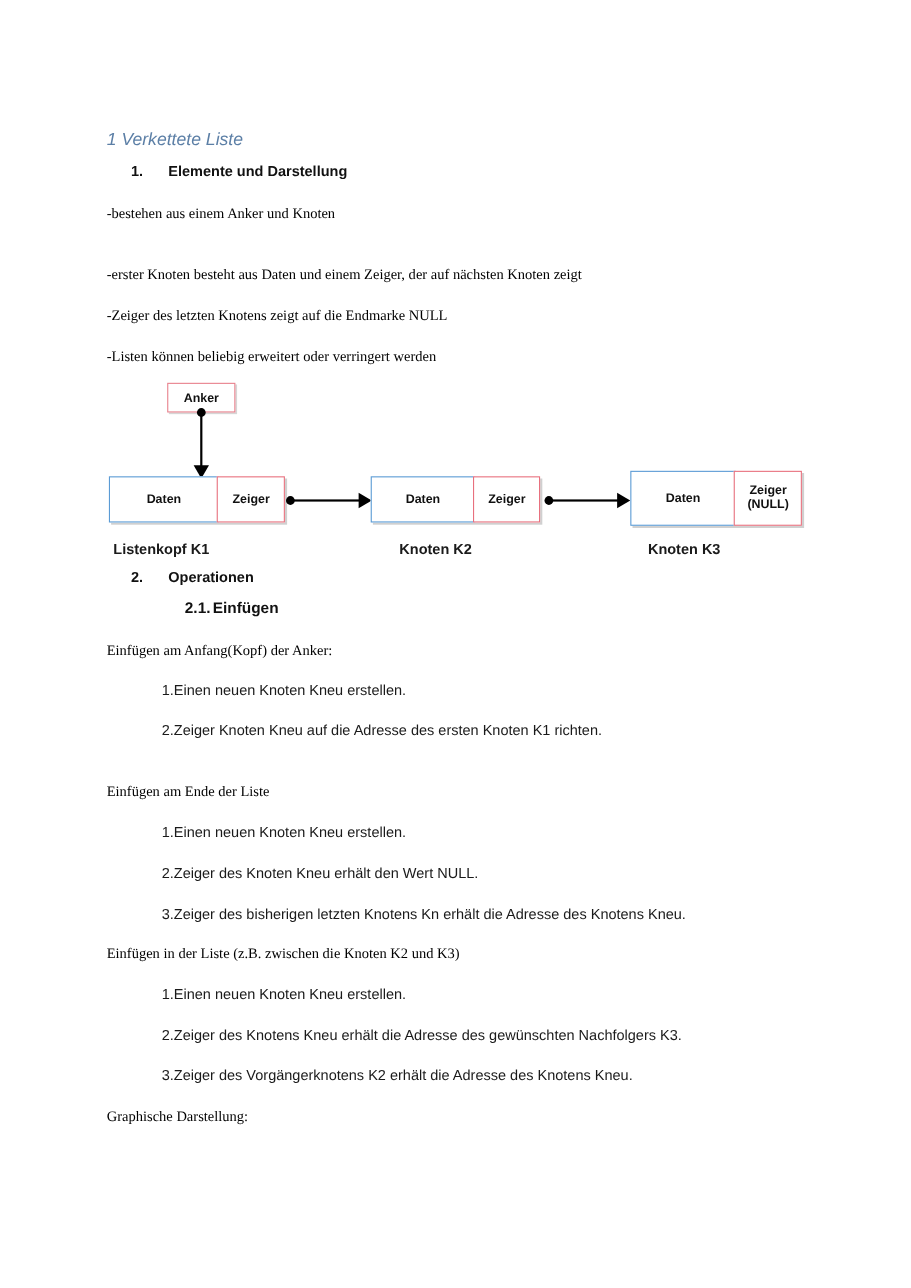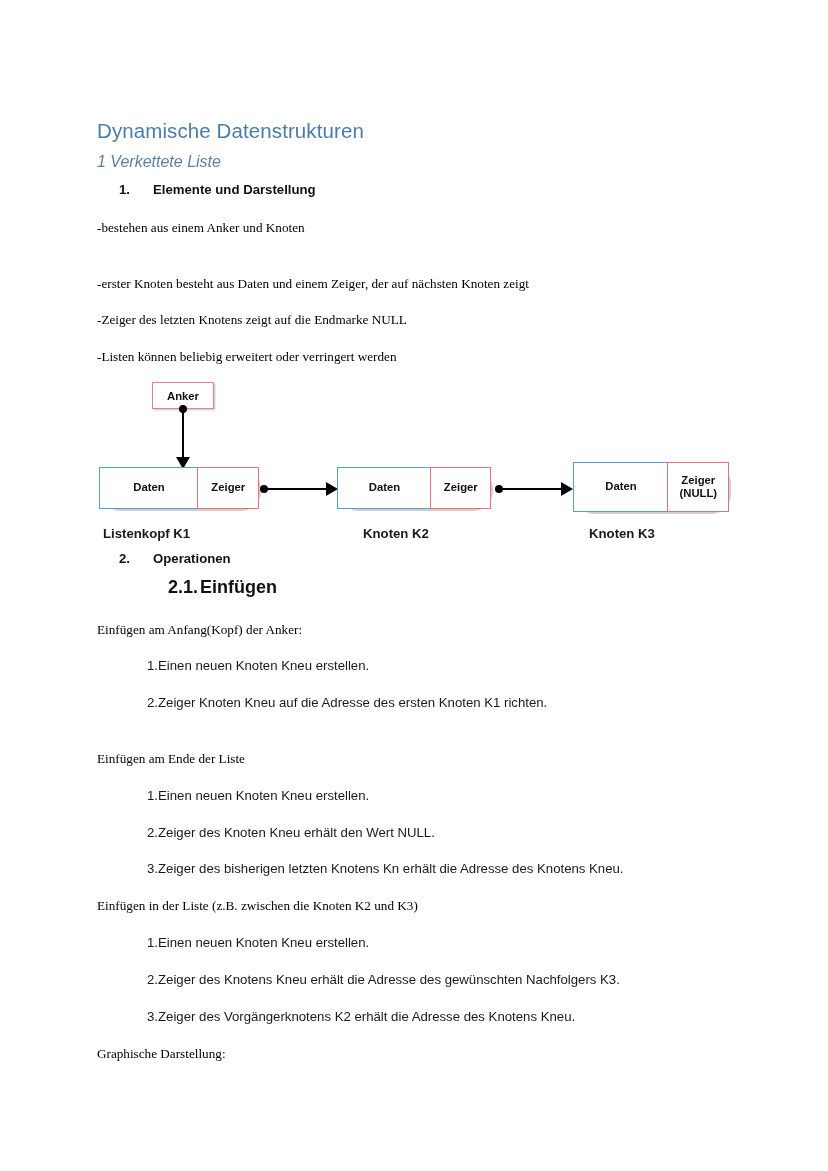--- a/index.html
+++ b/index.html
@@ -56,21 +56,21 @@
     line-height: 1.3;
     margin: 0 0 0 0;
     padding-left: 22px;
     display: flex;
   }
   .num-heading .nh-num {
     width: 34px;
     flex: 0 0 34px;
   }
   .sub-heading {
-    font-size: 18px;
+    font-size: 14px;
     font-weight: bold;
     color: #111111;
     line-height: 1.3;
     padding-left: 71px;
     margin: 0;
     display: flex;
   }
   .sub-heading .sh-num {
     flex: 0 0 auto;
     margin-right: 2px;
@@ -150,21 +150,20 @@
     border-right: 7px solid transparent;
     border-top: 12px solid #000000;
   }
 
   .node {
     position: absolute;
     display: flex;
     box-sizing: border-box;
     box-shadow: 2px 2px 0 rgba(120,120,120,0.35);
     background: #ffffff;
-    border-radius: 20px;
   }
   .node .cell {
     box-sizing: border-box;
     background: #ffffff;
     display: flex;
     align-items: center;
     justify-content: center;
     text-align: center;
     font-size: 11.3px;
     font-weight: bold;
@@ -240,21 +239,20 @@
   #cap1 { left: 6px; }
   #cap2 { left: 266px; }
   #cap3 { left: 492px; }
 </style>
 </head>
 <body>
 
 <div class="page">
   <div class="content">
 
-    <h1 class="doc-title">Dynamische Datenstrukturen</h1>
     <h2 class="doc-subtitle">1 Verkettete Liste</h2>
 
     <div class="num-heading">
       <span class="nh-num">1.</span>
       <span>Elemente und Darstellung</span>
     </div>
 
     <div class="gap-21"></div>
     <p class="para">-bestehen aus einem Anker und Knoten</p>
     <div class="gap-19"></div>

